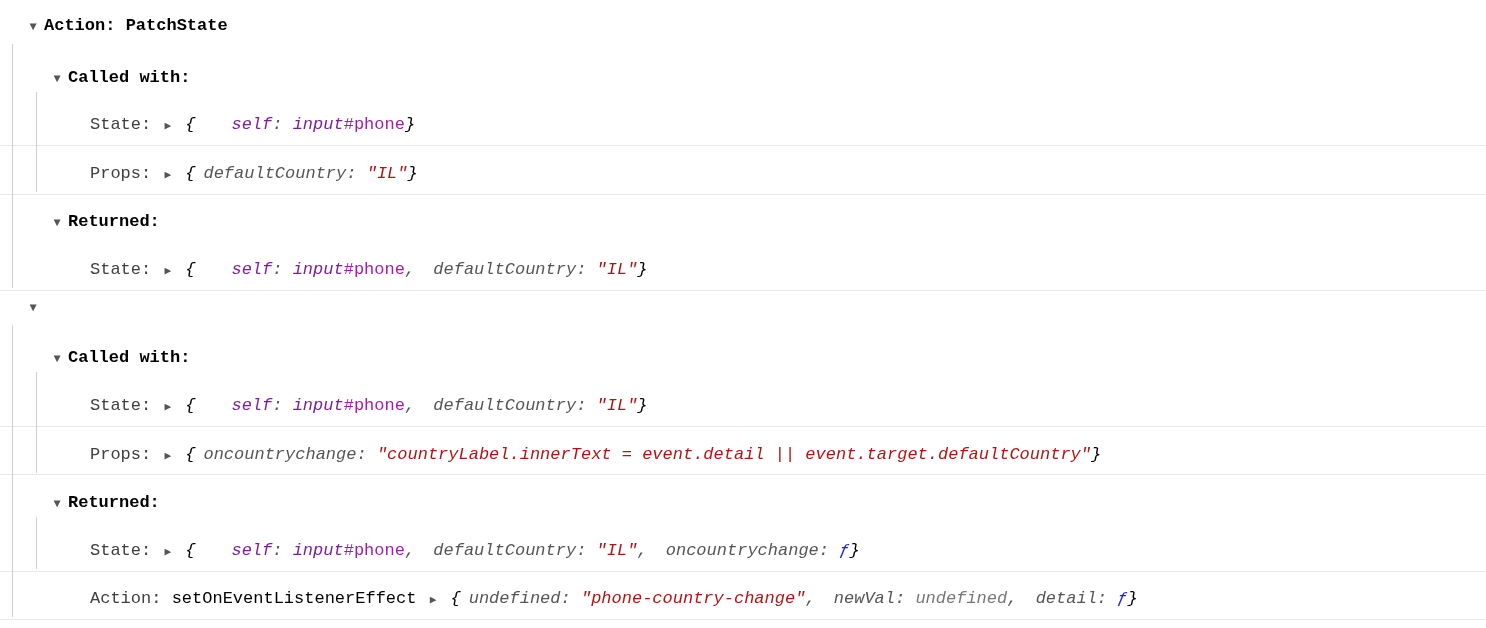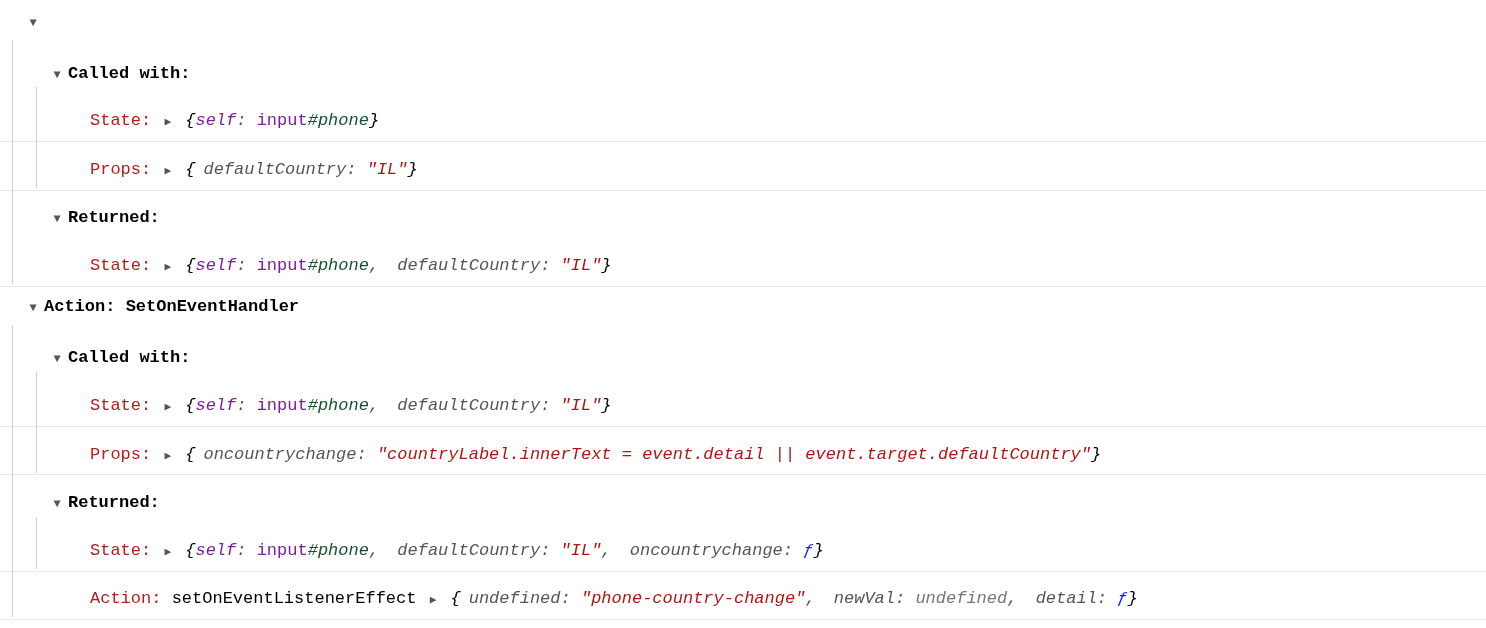--- a/index.html
+++ b/index.html
@@ -54,49 +54,52 @@
     font-size: 12px;
     cursor: pointer;
     user-select: none;
     margin-right: 2px;
   }
   .no-disclosure {
     display: inline-block;
     width: 18px;
   }
   .bold { font-weight: 700; }
-  .label { color: #b91c1c; }
+  .label { color: #404040; }
   .obj-caret {
     display: inline-block;
     color: #555;
     font-size: 11px;
     margin: 0 4px 0 3px;
     cursor: pointer;
   }
   .brace { color: #000; font-style: italic; }
   .k { color: #555; font-style: italic; margin-left: 8px; }
-  .kw-self { color: #7b1fa2; font-style: italic; }
-  .elem { color: #7b1fa2; }
-  .id { color: #14532d; font-style: italic; }
+  .kw-self { color: #7b1fa2; font-style: italic; margin-left: 36px; }
+  .elem { color: #7b1fa2; font-style: italic; }
+  .id { color: #a21caf; }
   .str { color: #b31412; font-style: italic; }
   .undef { color: #777; font-style: italic; text-align: center; }
   .fn { color: #1a1aff; font-style: italic; }
   .sep { color: #555; font-style: italic; }
   .content { display: inline; }
 </style>
 </head>
 <body>
 
 <div class="tree">
 
   <div class="row noborder">
     <span class="gutter">
         <span class="indent-space"></span>
       </span>
     <span class="disclosure">▼</span>
+    <span class="content bold">
+      <span>Action: </span><span>PatchState</span>
+    </span>
   </div>
 
     <div class="row noborder">
       <span class="gutter">
         <span class="guide"></span>
         <span class="indent-space"></span>
       </span>
       <span class="disclosure">▼</span>
       <span class="content bold">Called with:</span>
     </div>
@@ -150,23 +153,20 @@
           <span class="obj-caret">▶</span>
           <span class="brace">{</span><span class="kw-self">self</span><span class="sep">: </span><span class="elem">input</span><span class="id">#phone</span><span class="sep">, </span><span class="k">defaultCountry</span><span class="sep">: </span><span class="str">"IL"</span><span class="brace">}</span>
         </span>
       </div>
 
   <div class="row noborder">
     <span class="gutter">
         <span class="indent-space"></span>
       </span>
     <span class="disclosure">▼</span>
-    <span class="content bold">
-      <span>Action: </span><span>SetOnEventHandler</span>
-    </span>
   </div>
 
     <div class="row noborder">
       <span class="gutter">
         <span class="guide"></span>
         <span class="indent-space"></span>
       </span>
       <span class="disclosure">▼</span>
       <span class="content bold">Called with:</span>
     </div>

